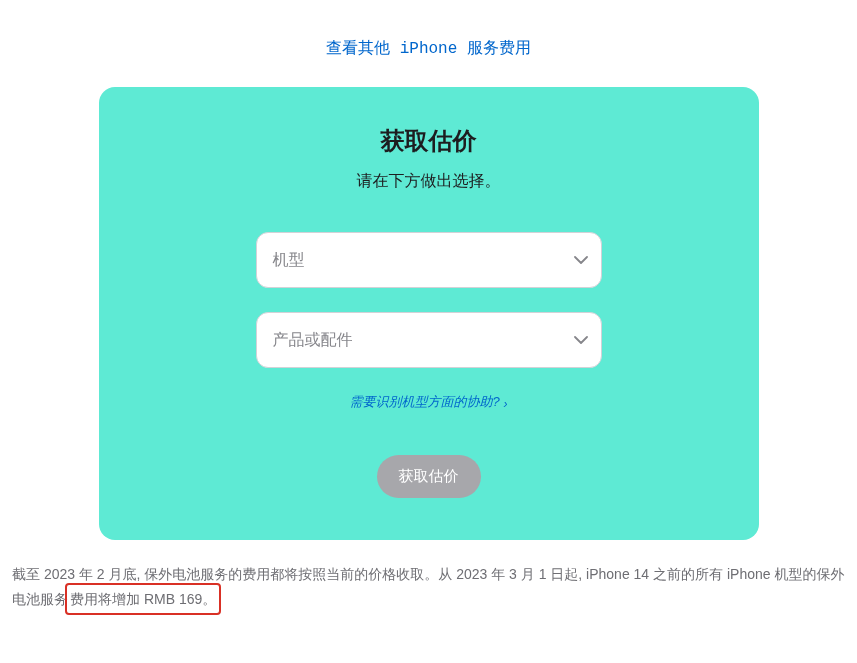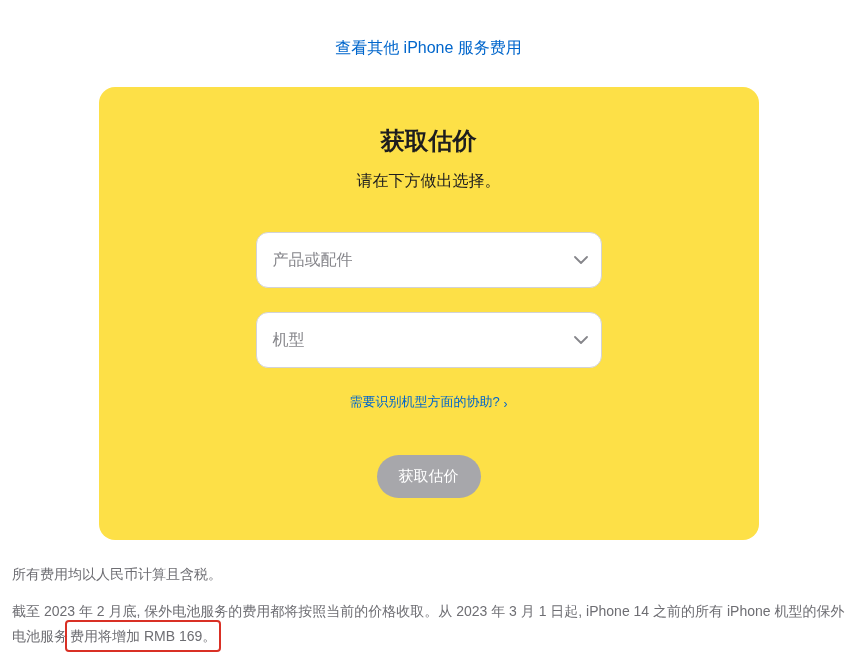--- a/index.html
+++ b/index.html
@@ -12,31 +12,32 @@
       background: #ffffff;
       color: #1d1d1f;
       width: 857px;
       height: 663px;
       overflow: hidden;
     }
     .top-link {
       text-align: center;
       padding-top: 38px;
       padding-bottom: 28px;
+      font-family: Liberation Mono, monospace;
     }
     .top-link a {
       color: #0066cc;
       text-decoration: none;
       font-size: 16px;
       font-weight: 400;
     }
     .card {
       width: 660px;
       margin: 0 auto;
-      background: #fde047;
+      background: #5eead4;
       border-radius: 16px;
       padding: 38px 30px 42px;
       text-align: center;
     }
     .card-title {
       font-size: 24px;
       font-weight: 600;
       color: #1d1d1f;
       margin-bottom: 14px;
     }
@@ -79,20 +80,21 @@
     .help-link {
       margin-bottom: 44px;
     }
     .help-link a {
       color: #0066cc;
       text-decoration: none;
       font-size: 13px;
       display: inline-flex;
       align-items: flex-end;
       gap: 4px;
+      font-style: italic;
     }
     .help-link .chev {
       font-size: 12px;
     }
     .submit-btn {
       background: #a7a7ab;
       color: #fff;
       border: none;
       border-radius: 22px;
       padding: 12px 22px;
@@ -122,45 +124,44 @@
 
 <div class="top-link">
   <a href="#">查看其他 iPhone 服务费用</a>
 </div>
 
 <div class="card">
   <div class="card-title">获取估价</div>
   <div class="card-subtitle">请在下方做出选择。</div>
 
   <div class="select-wrap">
-    <div class="select-field">产品或配件</div>
+    <div class="select-field">机型</div>
     <span class="select-chevron">
       <svg width="14" height="8" viewBox="0 0 14 8" fill="none">
           <path d="M1 1l6 6 6-6" stroke="#86868b" stroke-width="1.8" stroke-linecap="round" stroke-linejoin="round"></path>
         </svg>
     </span>
   </div>
 
   <div class="select-wrap">
-    <div class="select-field">机型</div>
+    <div class="select-field">产品或配件</div>
     <span class="select-chevron">
       <svg width="14" height="8" viewBox="0 0 14 8" fill="none">
           <path d="M1 1l6 6 6-6" stroke="#86868b" stroke-width="1.8" stroke-linecap="round" stroke-linejoin="round"></path>
         </svg>
     </span>
   </div>
 
   <div class="help-link">
     <a href="#">
       <span>需要识别机型方面的协助?</span>
       <span class="chev">›</span>
     </a>
   </div>
 
   <button class="submit-btn">获取估价</button>
 </div>
 
 <div class="footer-text">
-  <p>所有费用均以人民币计算且含税。</p>
   <p>
     <span>截至 2023 年 2 月底, 保外电池服务的费用都将按照当前的价格收取。从 2023 年 3 月 1 日起, iPhone 14 之前的所有 iPhone 机型的保外电池服务</span><span class="red-outline">费用将增加 RMB 169。</span>
   </p>
 </div>
 
 </body></html>

